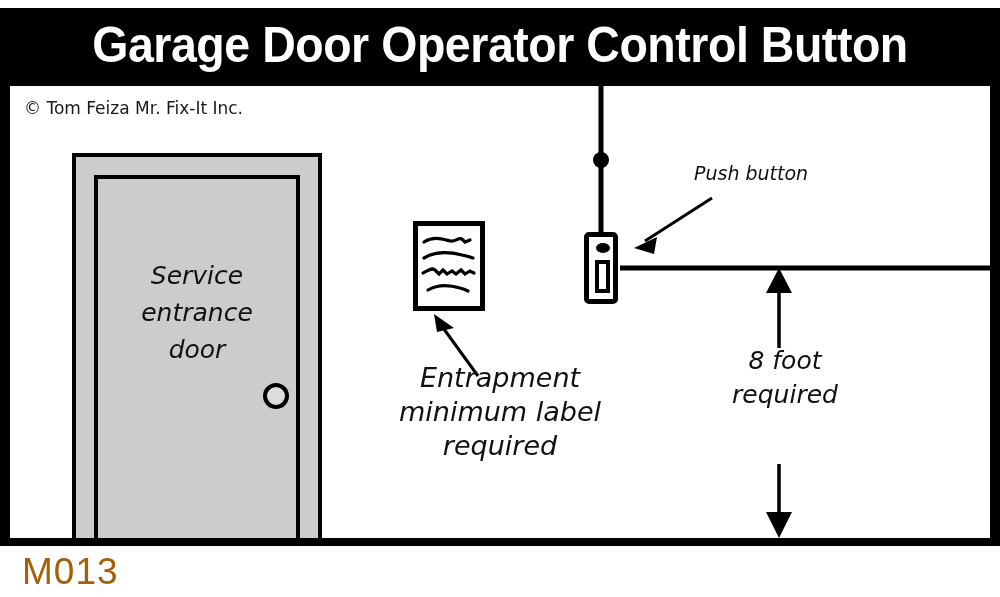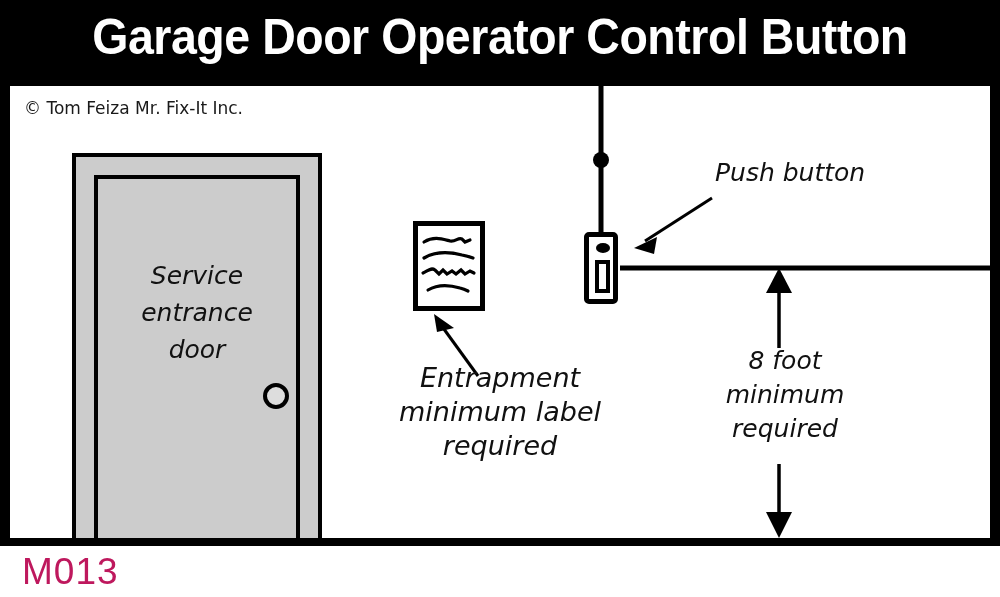--- a/index.html
+++ b/index.html
@@ -13,21 +13,21 @@
     height: 597px;
     background: #ffffff;
     overflow: hidden;
     font-family: "DejaVu Sans", sans-serif;
   }
 
   
   #title-bar {
     position: absolute;
     left: 0;
-    top: 0;
+    top: 8px;
     width: 1000px;
     height: 78px;
     background: #000000;
   }
   #title-text {
     position: absolute;
     left: 0;
     top: 0;
     width: 1000px;
     height: 78px;
@@ -170,23 +170,23 @@
   .annotation {
     position: absolute;
     font-family: "DejaVu Sans", sans-serif;
     color: #111111;
     font-style: italic;
     text-align: center;
     line-height: 34px;
     white-space: nowrap;
   }
   #push-button-text {
-    left: 705px;
+    left: 684px;
     top: 70px;
-    font-size: 25px;
+    font-size: 19px;
   }
   #entrapment-text {
     left: 385px;
     top: 275px;
     width: 210px;
     font-size: 27px;
   }
   #clearance-text {
     left: 690px;
     top: 258px;
@@ -204,21 +204,21 @@
     pointer-events: none;
   }
 
   
   #footer-code {
     position: absolute;
     left: 22px;
     top: 551px;
     font-family: "Liberation Sans", sans-serif;
     font-size: 37px;
-    color: #be185d;
+    color: #a16207;
     letter-spacing: 1px;
   }
 </style>
 </head>
 <body>
 
 <div id="page">
 
   <div id="title-bar">
     <div id="title-text">Garage Door Operator Control Button</div>
@@ -279,21 +279,20 @@
       </div>
 
       <div id="entrapment-text" class="annotation">
         <div>Entrapment</div>
         <div>minimum label</div>
         <div>required</div>
       </div>
 
       <div id="clearance-text" class="annotation">
         <div>8 foot</div>
-        <div>minimum</div>
         <div>required</div>
       </div>
 
     </div>
   </div>
 
   <div id="footer-code">M013</div>
 
 </div>
 

